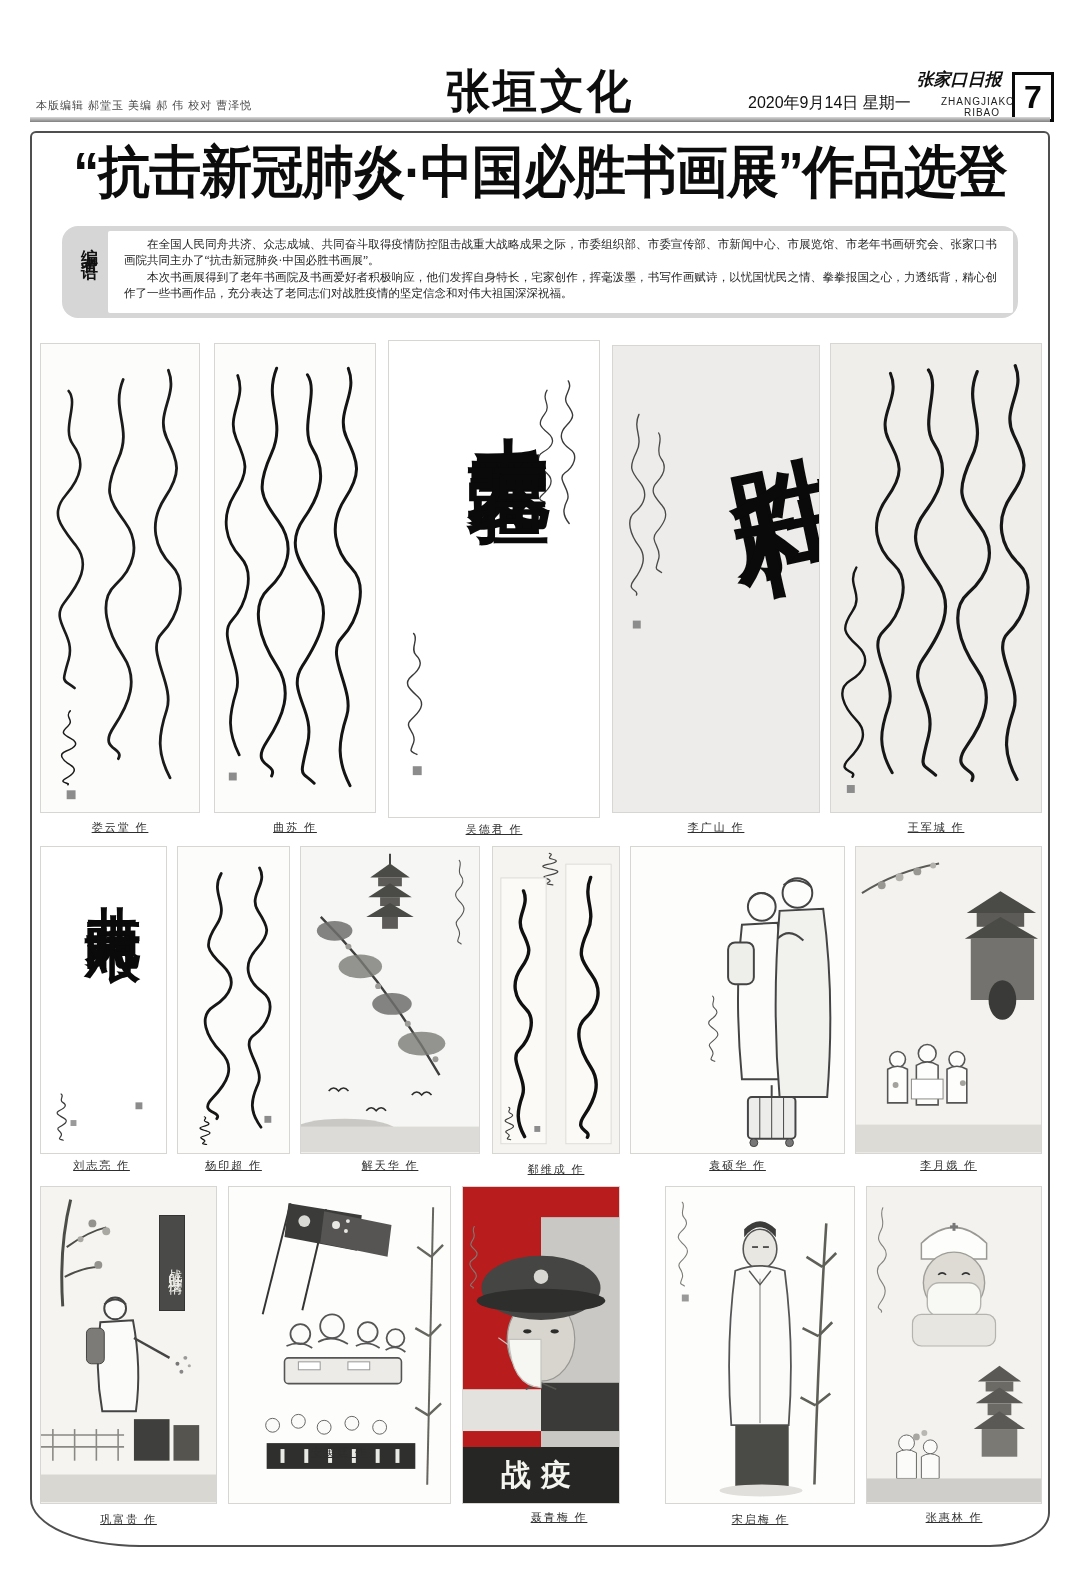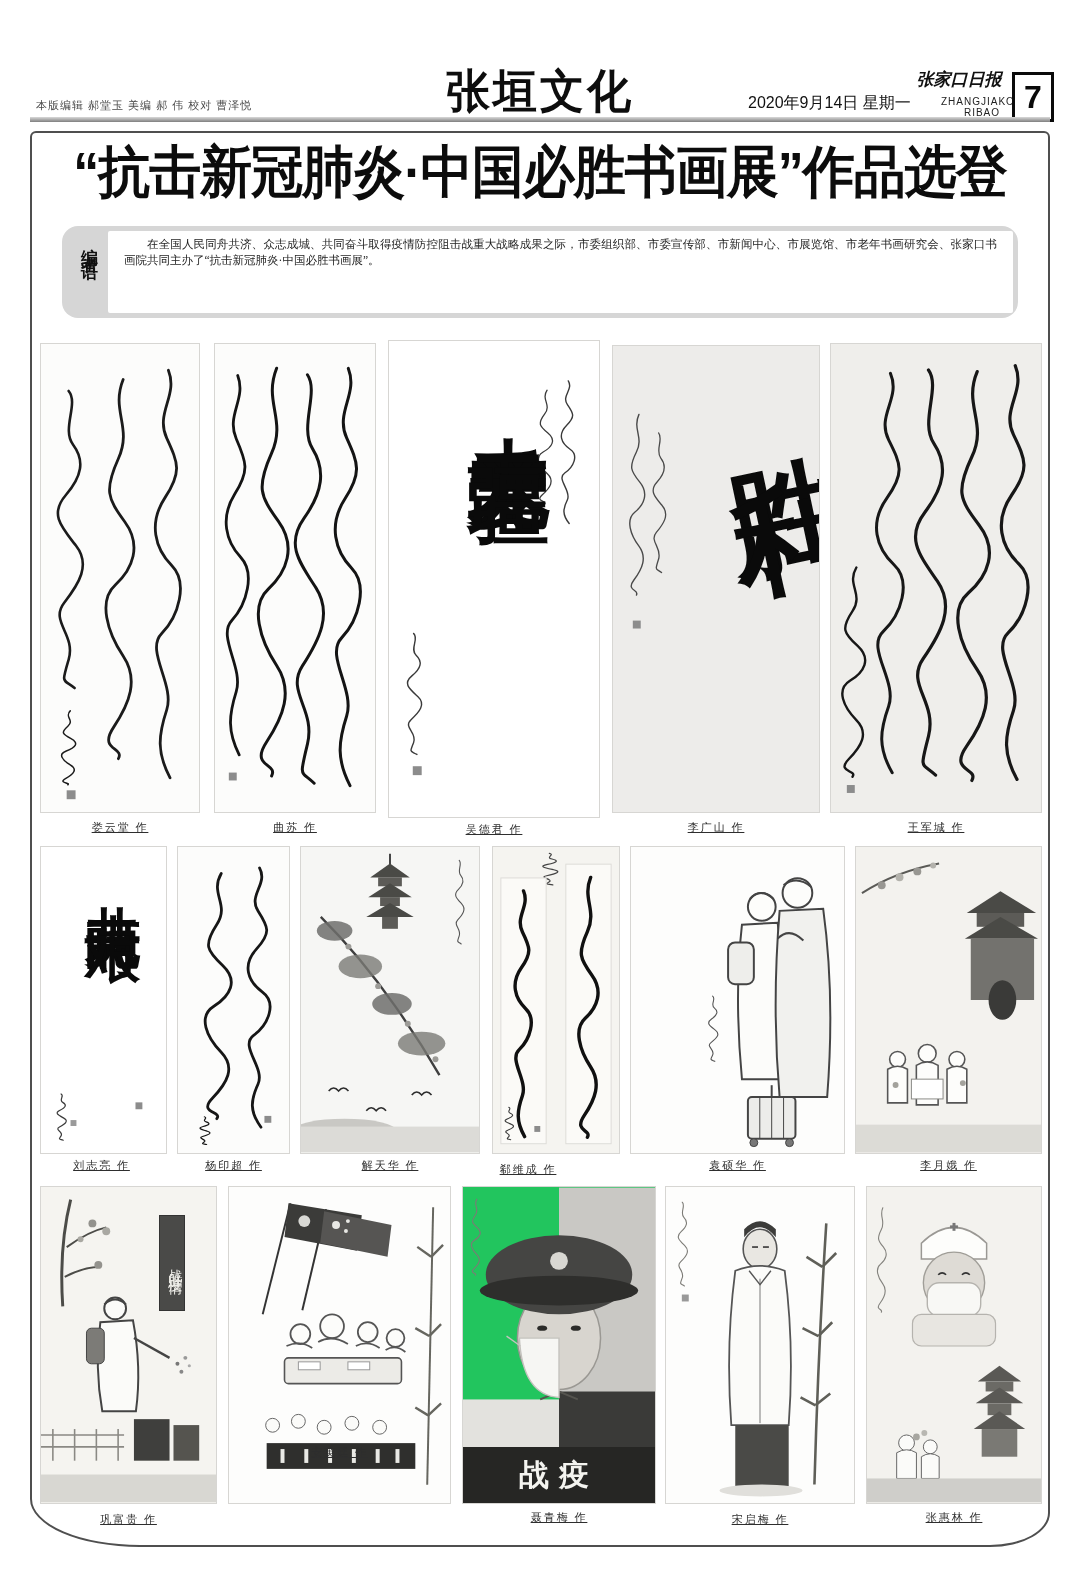--- a/index.html
+++ b/index.html
@@ -77,20 +77,21 @@
   <div class="header-rule"></div>
 
   <div class="frame"></div>
 
   <div class="headline">“抗击新冠肺炎·中国必胜书画展”作品选登</div>
 
   <div class="note">
     <div class="note-label">编者语</div>
     <div class="note-inner">
       <p>在全国人民同舟共济、众志成城、共同奋斗取得疫情防控阻击战重大战略成果之际，市委组织部、市委宣传部、市新闻中心、市展览馆、市老年书画研究会、张家口书画院共同主办了“抗击新冠肺炎·中国必胜书画展”。</p>
+      <p>本次书画展得到了老年书画院及书画爱好者积极响应，他们发挥自身特长，宅家创作，挥毫泼墨，书写作画赋诗，以忧国忧民之情、拳拳报国之心，力透纸背，精心创作了一些书画作品，充分表达了老同志们对战胜疫情的坚定信念和对伟大祖国深深祝福。</p>
     </div>
   </div>
 
   <figure class="card" style="left:40px;top:343px;width:160px;height:470px">
     <svg viewBox="0 0 160 470">
       <use href="#sqA" transform="translate(112,16) scale(1.7,4.3)" stroke="#1b1b1b" stroke-width="2.8"></use>
       <use href="#sqB" transform="translate(64,26) scale(1.6,4.0)" stroke="#1b1b1b" stroke-width="2.8"></use>
       <use href="#sqC" transform="translate(16,36) scale(1.5,3.2)" stroke="#1b1b1b" stroke-width="2.6"></use>
       <use href="#sqB" transform="translate(20,368) scale(0.8,0.78)" stroke="#1b1b1b" stroke-width="1.5"></use>
       <rect x="26" y="450" width="9" height="9" fill="#8c8c8c"></rect>
@@ -258,21 +259,21 @@
         <circle cx="40" cy="240" r="3" fill="#a3a29c" stroke="none"></circle>
         <circle cx="108" cy="238" r="3" fill="#a3a29c" stroke="none"></circle>
       </g>
       <rect x="0" y="280" width="187" height="28" fill="#dcdbd6"></rect>
     </svg>
   </figure>
 
   <div class="cap" style="left:38px;top:1158px;width:127px">刘志亮 作</div>
   <div class="cap" style="left:177px;top:1158px;width:113px">杨印超 作</div>
   <div class="cap" style="left:300px;top:1158px;width:180px">解天华 作</div>
-  <div class="cap" style="left:464px;top:1162px;width:128px">郗维成 作</div>
+  <div class="cap" style="left:492px;top:1162px;width:128px">郗维成 作</div>
   <div class="cap" style="left:630px;top:1158px;width:215px">袁硕华 作</div>
   <div class="cap" style="left:855px;top:1158px;width:187px">李月娥 作</div>
 
   <figure class="card" style="left:40px;top:1186px;width:177px;height:318px;background:#f5f4f0">
     <svg viewBox="0 0 177 318">
       <g>
         <path d="M22 120 Q18 60 30 12" fill="none" stroke="#4c4c48" stroke-width="3"></path>
         <path d="M26 60 Q48 44 66 40 M24 90 Q44 80 58 80" fill="none" stroke="#4c4c48" stroke-width="2"></path>
         <circle cx="52" cy="36" r="4" fill="#93928d"></circle>
           <circle cx="66" cy="44" r="4" fill="#a9a8a2"></circle>
@@ -343,21 +344,21 @@
         <rect x="148" y="264" width="4" height="14" fill="#e9e9e5"></rect>
           <rect x="168" y="264" width="4" height="14" fill="#e9e9e5"></rect>
       </g>
       <g stroke="#66665f" stroke-width="2">
         <line x1="206" y1="20" x2="200" y2="300"></line>
         <path d="M204 70 L190 60 M204 70 L216 58 M202 150 L188 142 M202 150 L214 138 M201 230 L188 222 M201 230 L214 218" stroke-width="2.4"></path>
       </g>
     </svg>
   </figure>
 
-  <figure class="card" style="left:462px;top:1186px;width:194px;height:318px;background:#22c55e">
+  <figure class="card" style="left:462px;top:1186px;width:158px;height:318px;background:#b91c1c">
     <svg viewBox="0 0 194 318">
       <rect x="97" y="0" width="97" height="318" fill="#c9c8c4"></rect>
       <g>
         <rect x="97" y="206" width="97" height="60" fill="#3a3a38"></rect>
         <rect x="0" y="214" width="97" height="52" fill="#e3e2de"></rect>
         <path d="M78 214 L97 206 L116 214" fill="none" stroke="#55544f" stroke-width="2"></path>
       </g>
       <g>
         <ellipse cx="97" cy="152" rx="42" ry="52" fill="#d8d5cf" stroke="#9a9893" stroke-width="1.5"></ellipse>
         <ellipse cx="80" cy="142" rx="5" ry="2.6" fill="#2c2c2a"></ellipse>

